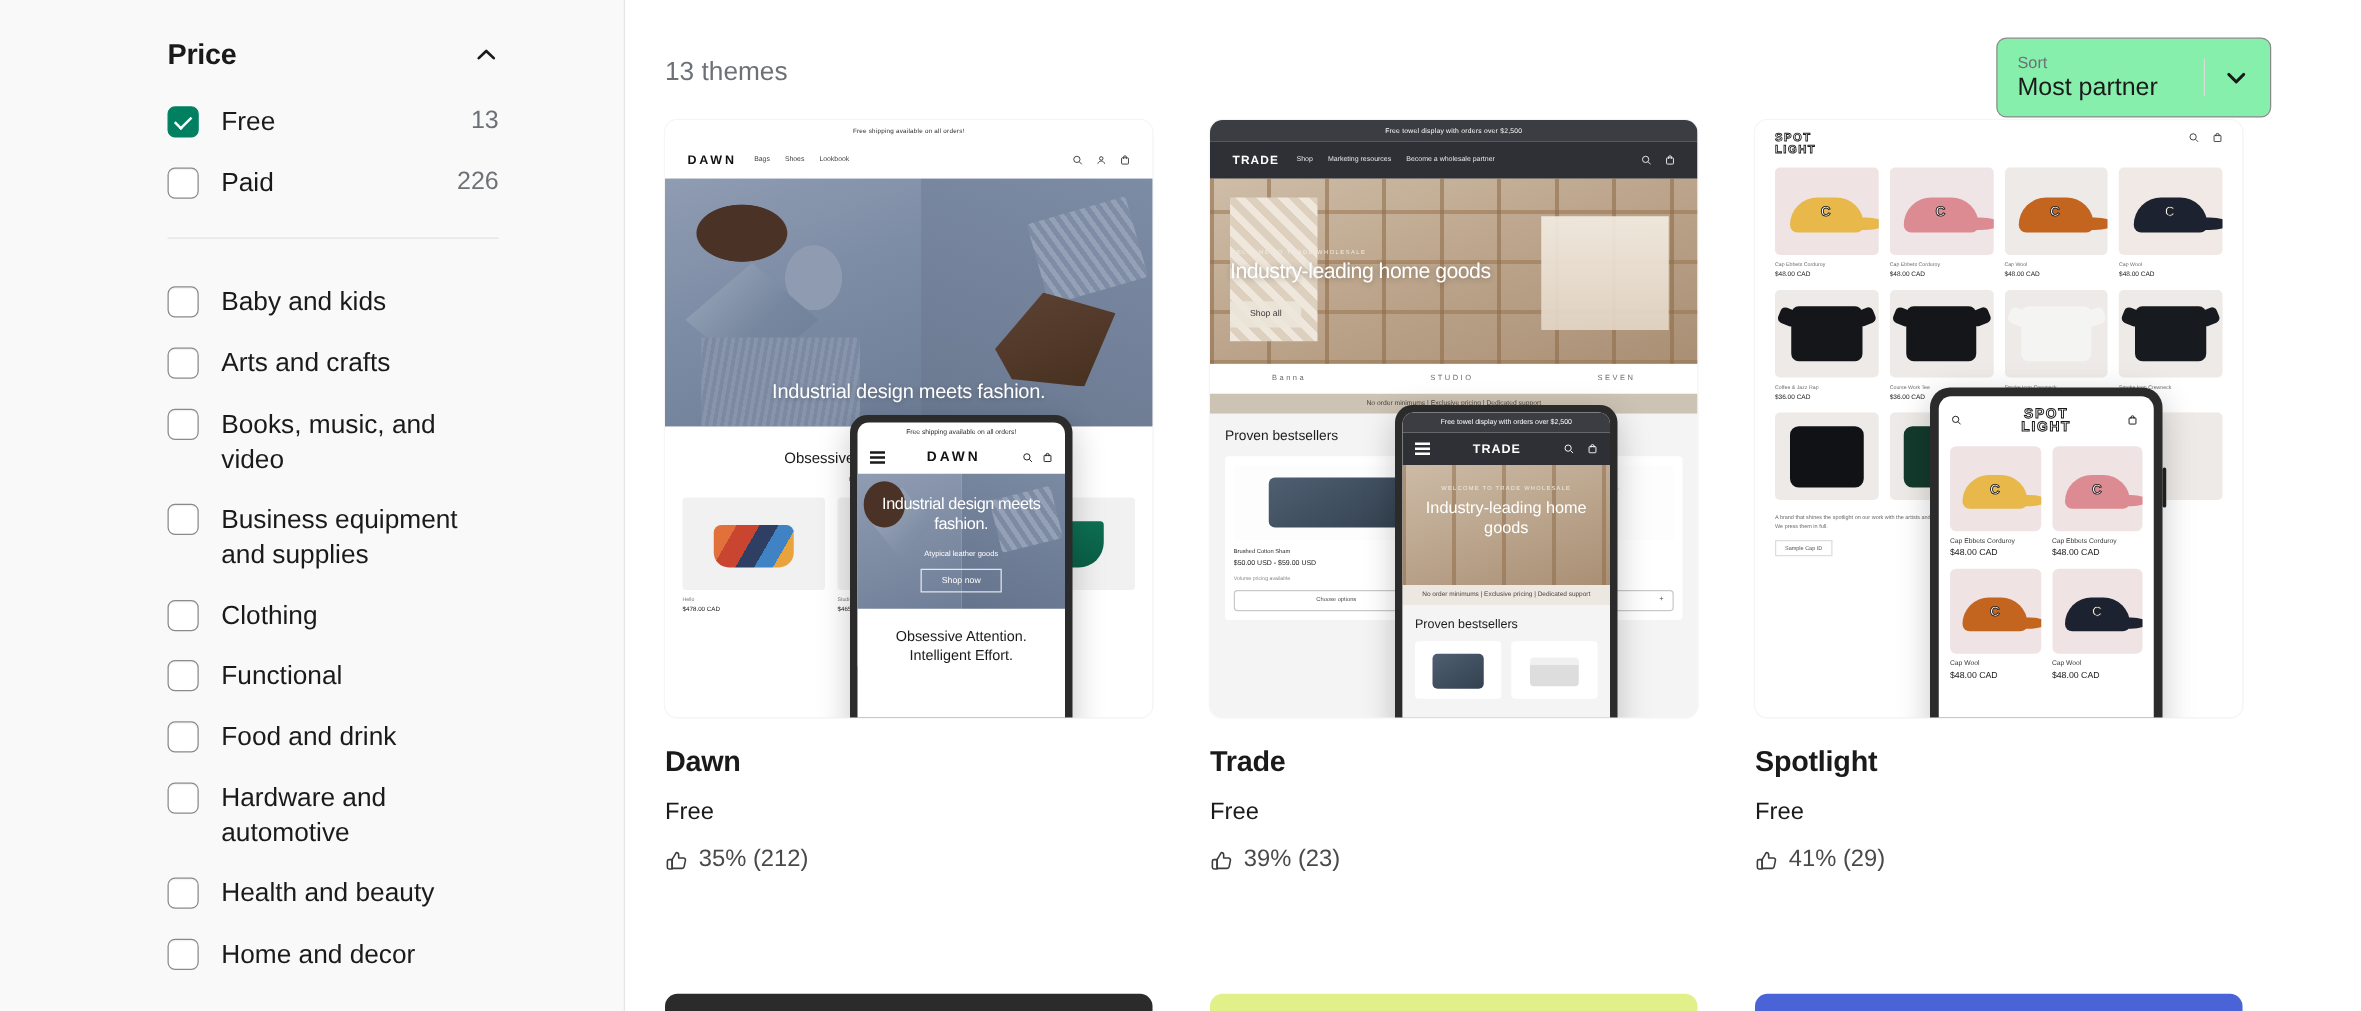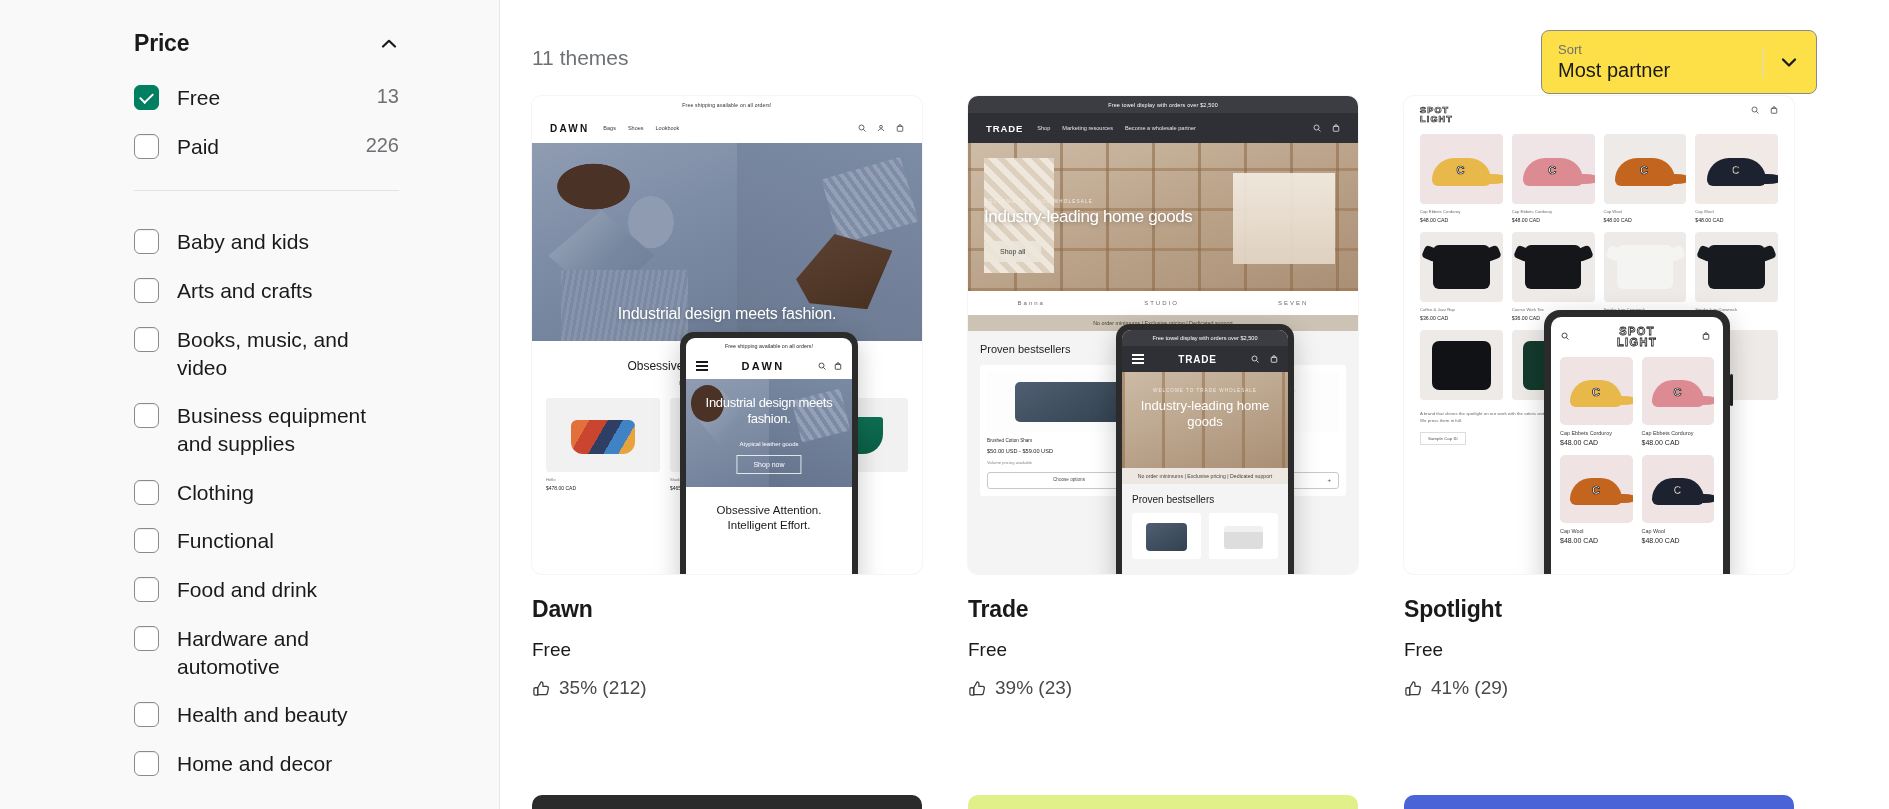--- a/index.html
+++ b/index.html
@@ -70,22 +70,22 @@
     flex: 1; height: 809px; position: relative;
     background: #ffffff; padding: 0 0 0 0; overflow: hidden;
   }
   .main-head {
     display: flex; align-items: flex-start; justify-content: space-between;
     padding: 30px 72px 0 32px;
     height: 96px;
   }
   .themes-count { font-size: 21px; color: #6d7175; padding-top: 16px; }
   .sort-select {
-    width: 276px; height: 64px; border: 1px solid #8a8a8a; border-radius: 8px;
-    background: #fde047; display: flex; align-items: center; position: relative;
+    width: 220px; height: 64px; border: 1px solid #8a8a8a; border-radius: 8px;
+    background: #86efac; display: flex; align-items: center; position: relative;
     padding: 0 0 0 16px; cursor: pointer;
   }
   .sort-texts { display: flex; flex-direction: column; justify-content: center; gap: 1px; }
   .sort-label { font-size: 13px; color: #6d7175; line-height: 1.2; }
   .sort-value { font-size: 20px; color: #1a1a1a; line-height: 1.2; }
   .sort-sep { position: absolute; right: 52px; top: 16px; bottom: 16px; width: 1px; background: #d9d9d9; }
   .sort-arrow { position:absolute; right: 16px; top: 50%; transform: translateY(-50%); width: 22px; height: 22px; color:#1a1a1a; }
   .sort-arrow svg { display:block; width: 22px; height: 22px; }
 
   
@@ -399,21 +399,21 @@
           <span class="opt-label">Home and decor</span>
         </div>
 
       </section>
     </div>
   </aside>
 
   <main class="main">
 
     <div class="main-head">
-      <div class="themes-count">11 themes</div>
+      <div class="themes-count">13 themes</div>
 
       <div class="sort-select">
         <div class="sort-texts">
           <span class="sort-label">Sort</span>
           <span class="sort-value">Most partner</span>
         </div>
         <span class="sort-sep"></span>
         <span class="sort-arrow">
           <svg viewBox="0 0 22 22" fill="none">
               <path d="M5 8.5L11 14.5L17 8.5" stroke="currentColor" stroke-width="2.3" stroke-linecap="round" stroke-linejoin="round"></path>

